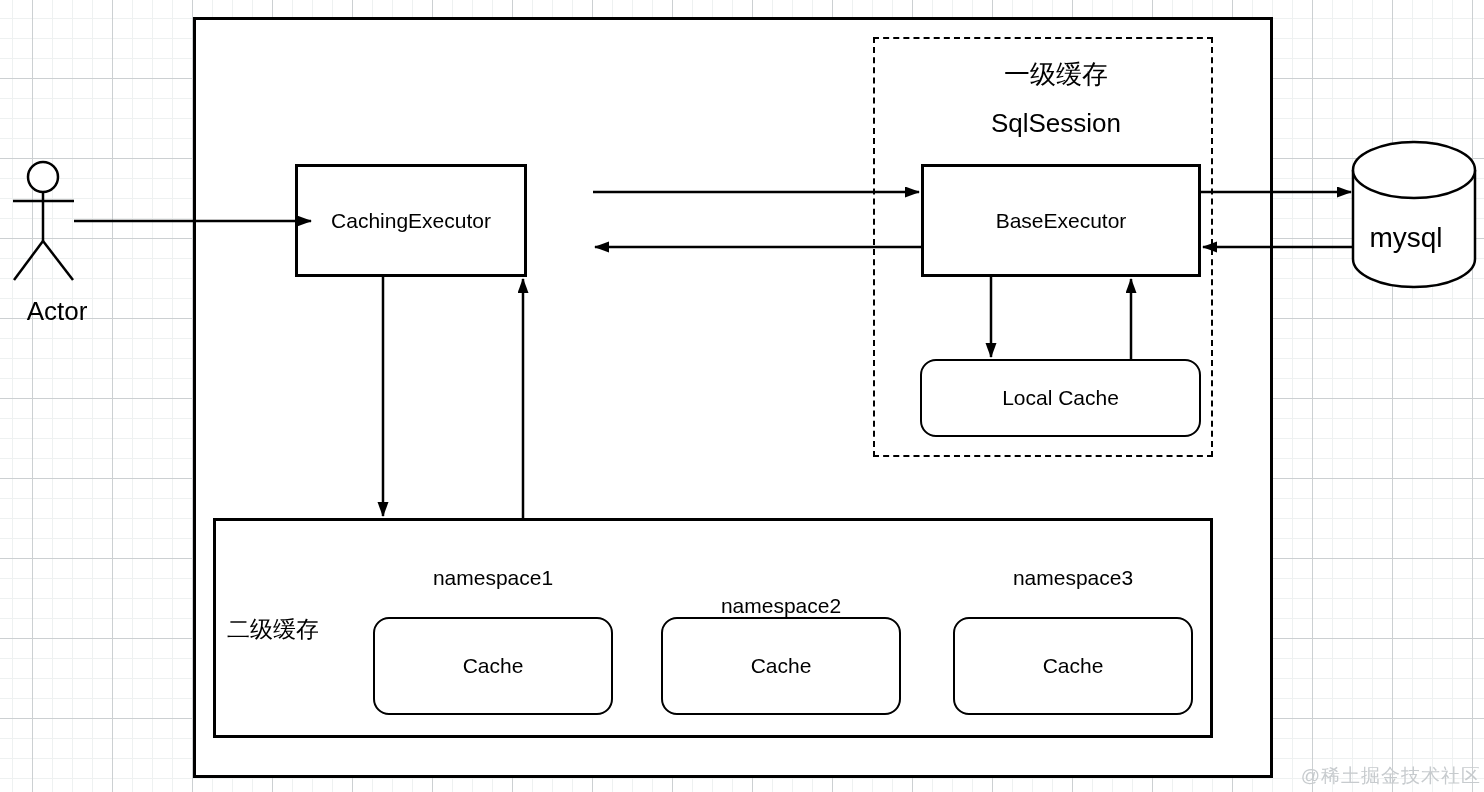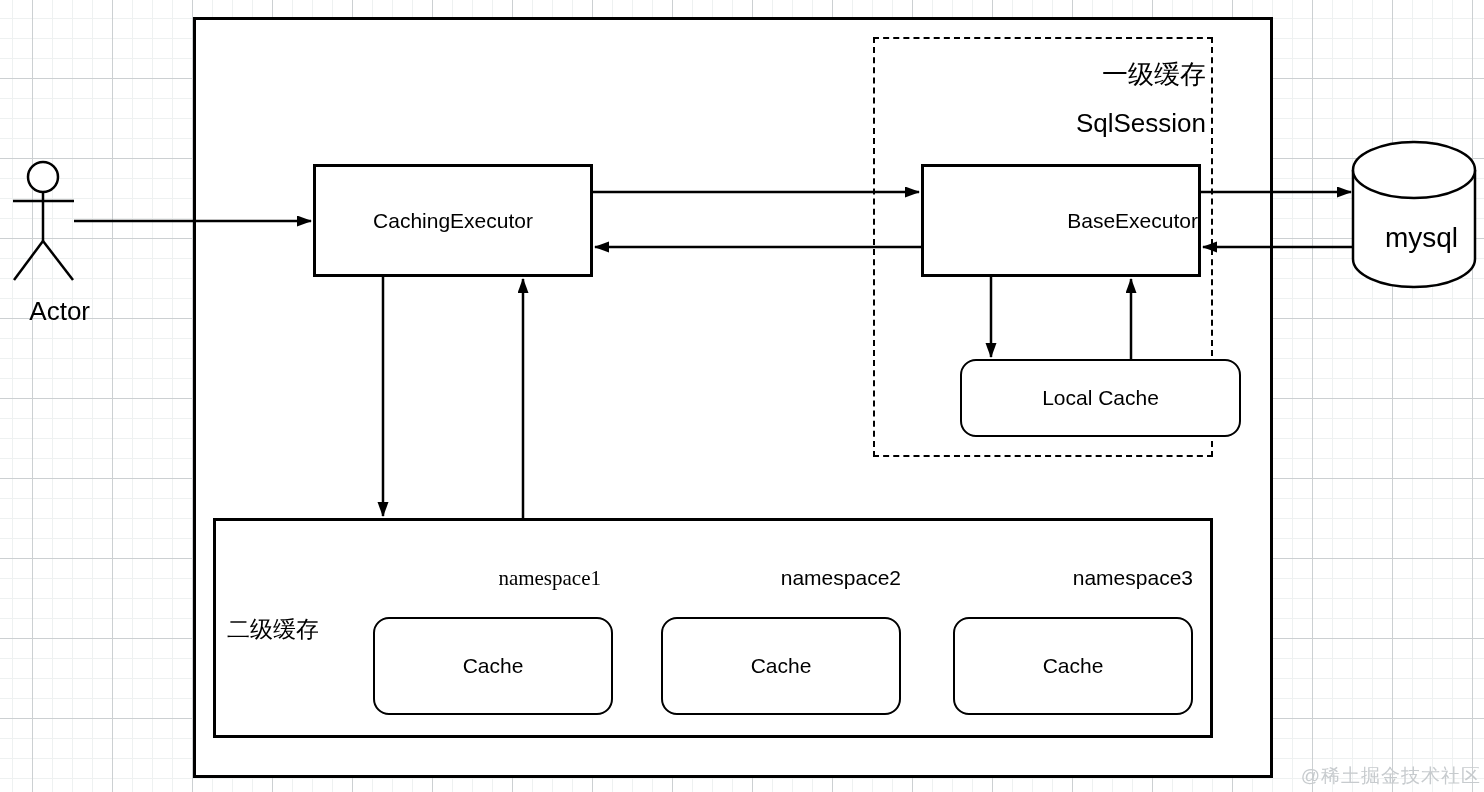--- a/index.html
+++ b/index.html
@@ -29,46 +29,46 @@
     background: #ffffff; border: 3px solid #000;
     z-index: 1;
   }
   .node {
     background: #ffffff; border: 3px solid #000;
     display: flex; align-items: center; justify-content: center;
     font-size: 21px; color: #000; z-index: 2;
   }
   .node.rounded { border-width: 2.5px; border-radius: 16px; }
 
-  .caching-executor { left: 313px; top: 164px; width: 280px; height: 113px; }
-  .base-executor    { left: 921px; top: 164px; width: 280px; height: 113px; justify-content: flex-end; }
-  .local-cache      { left: 920px; top: 359px; width: 281px; height: 78px; margin-left: 40px; }
+  .caching-executor { left: 295px; top: 164px; width: 232px; height: 113px; }
+  .base-executor    { left: 921px; top: 164px; width: 280px; height: 113px; }
+  .local-cache      { left: 920px; top: 359px; width: 281px; height: 78px; }
 
   .dashed-box {
     left: 873px; top: 37px; width: 340px; height: 420px;
     border: 2.5px dashed #000; z-index: 1;
   }
   .second-level-box {
     left: 213px; top: 518px; width: 1000px; height: 220px;
     background: #ffffff; border: 3px solid #000; z-index: 2;
   }
 
   .cache-box { top: 617px; width: 240px; height: 98px; }
   .cache-1 { left: 373px; }
   .cache-2 { left: 661px; }
   .cache-3 { left: 953px; }
 
   
-  .lbl { z-index: 4; color: #000; text-align: right; }
+  .lbl { z-index: 4; color: #000; text-align: center; }
   .first-cache-title { left: 906px; top: 57px;  width: 300px; font-size: 26px; }
   .sqlsession-title  { left: 906px; top: 108px; width: 300px; font-size: 26px; }
   .second-cache-title{ left: 227px; top: 614px; width: 120px; font-size: 23px; text-align: left; font-family: Liberation Mono, monospace; }
   .ns-label { top: 566px; width: 240px; font-size: 21px; }
-  .ns-1 { left: 361px; font-family: Liberation Serif, serif; }
-  .ns-2 { left: 661px; }
+  .ns-1 { left: 373px; }
+  .ns-2 { left: 661px; margin-top: 28px; }
   .ns-3 { left: 953px; }
   .actor-label { left: 0px; top: 296px; width: 90px; font-size: 26px; padding-left: 24px; }
   .mysql-label { left: 1354px; top: 222px; width: 104px; font-size: 28px; }
 
   .watermark {
     right: 3px; top: 763px; z-index: 5;
     font-size: 19px; color: #c7cbce; letter-spacing: 1px;
   }
 
   svg.wires {

